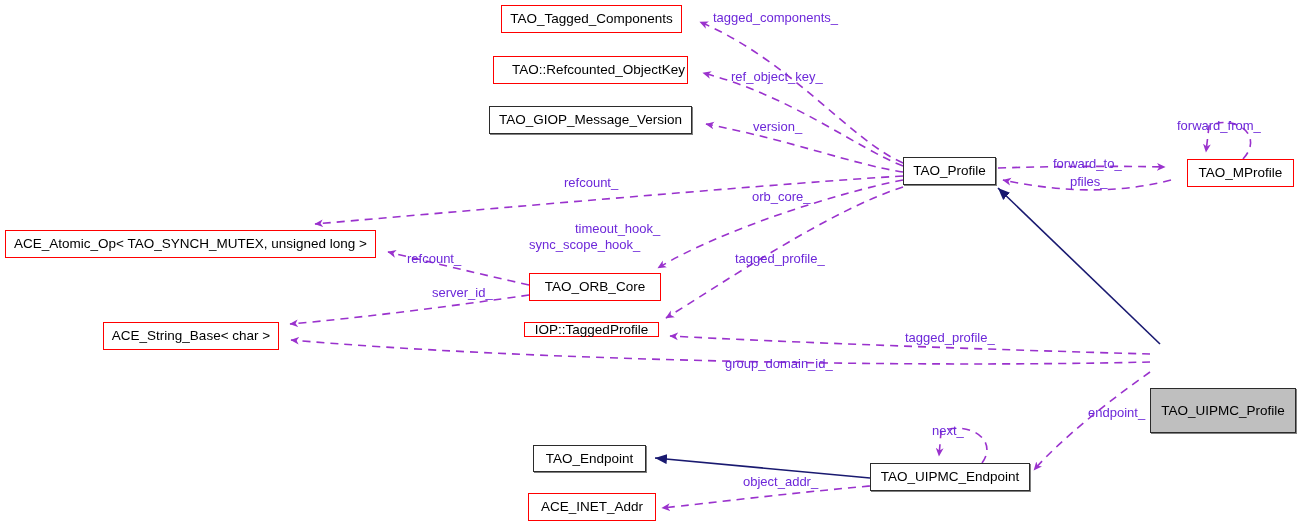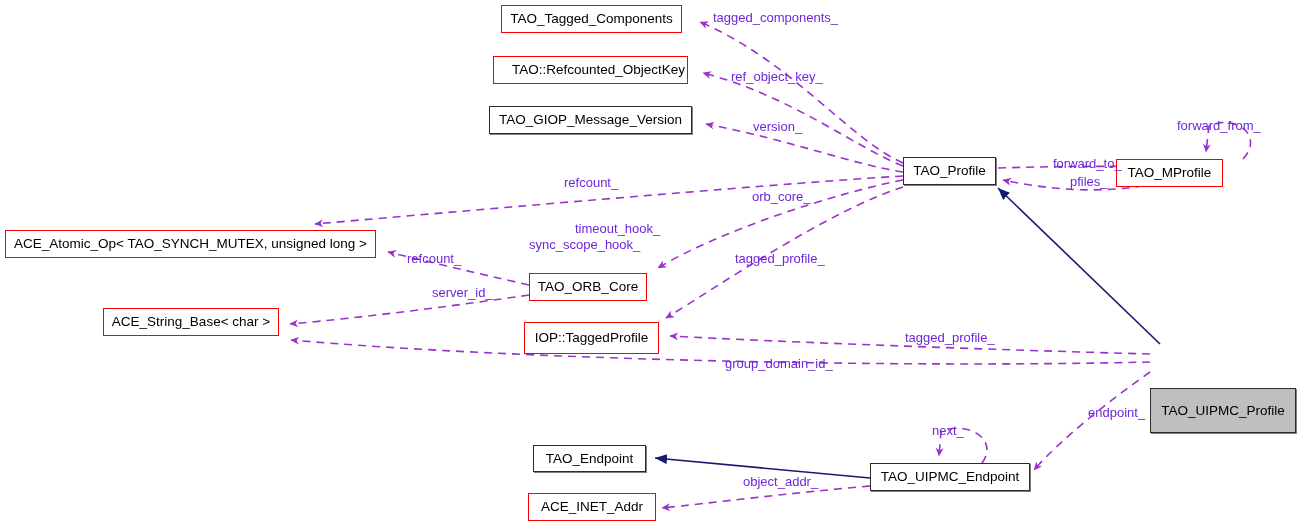--- a/index.html
+++ b/index.html
@@ -107,33 +107,33 @@
       </div>
       <div class="node red" style="left: 493px; top: 56px; width: 195px; height: 28px; padding-left: 16px;">
         <span class="node-label">TAO::Refcounted_ObjectKey</span>
       </div>
       <div class="node black" style="left: 489px; top: 106px; width: 203px; height: 28px;">
         <span class="node-label">TAO_GIOP_Message_Version</span>
       </div>
       <div class="node red" style="left: 5px; top: 230px; width: 371px; height: 28px;">
         <span class="node-label">ACE_Atomic_Op&lt; TAO_SYNCH_MUTEX, unsigned long &gt;</span>
       </div>
-      <div class="node red" style="left: 529px; top: 273px; width: 118px; height: 28px;">
+      <div class="node red" style="left: 529px; top: 273px; width: 132px; height: 28px;">
         <span class="node-label">TAO_ORB_Core</span>
       </div>
-      <div class="node red" style="left: 103px; top: 308px; width: 176px; height: 28px;">
+      <div class="node red" style="left: 103px; top: 322px; width: 176px; height: 28px;">
         <span class="node-label">ACE_String_Base&lt; char &gt;</span>
       </div>
-      <div class="node red" style="left: 524px; top: 322px; width: 135px; height: 32px;">
+      <div class="node red" style="left: 524px; top: 322px; width: 135px; height: 15px;">
         <span class="node-label">IOP::TaggedProfile</span>
       </div>
       <div class="node black" style="left: 903px; top: 157px; width: 93px; height: 28px;">
         <span class="node-label">TAO_Profile</span>
       </div>
-      <div class="node red" style="left: 1116px; top: 159px; width: 107px; height: 28px;">
+      <div class="node red" style="left: 1187px; top: 159px; width: 107px; height: 28px;">
         <span class="node-label">TAO_MProfile</span>
       </div>
       <div class="node highlight" style="left: 1150px; top: 344px; width: 146px; height: 45px; margin-top: 44px;">
         <span class="node-label">TAO_UIPMC_Profile</span>
       </div>
       <div class="node black" style="left: 533px; top: 445px; width: 113px; height: 27px;">
         <span class="node-label">TAO_Endpoint</span>
       </div>
       <div class="node black" style="left: 870px; top: 463px; width: 160px; height: 28px;">
         <span class="node-label">TAO_UIPMC_Endpoint</span>

